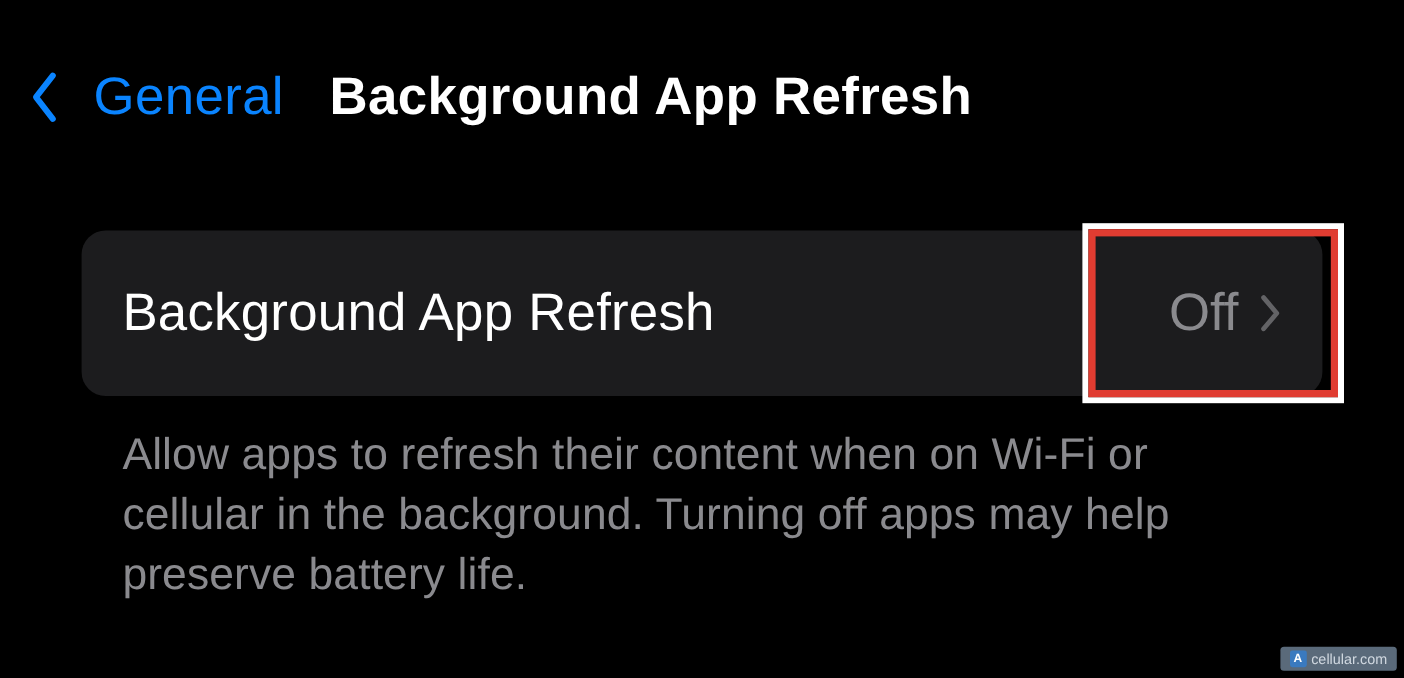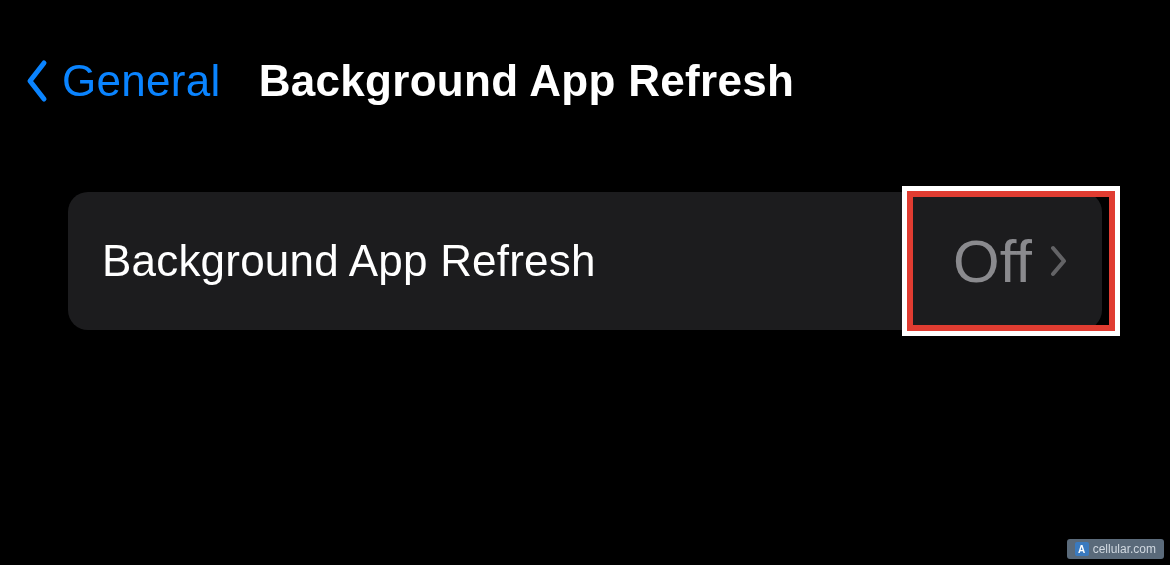--- a/index.html
+++ b/index.html
@@ -30,21 +30,21 @@
     }
     .back-chevron svg {
       width: 26px;
       height: 44px;
     }
     .back-label {
       color: #0a84ff;
       font-size: 44px;
       font-weight: 400;
       letter-spacing: 0.3px;
-      margin-left: 4px;
+      margin-left: 20px;
     }
     .page-title {
       color: #ffffff;
       font-size: 44px;
       font-weight: 600;
       letter-spacing: 0.3px;
       margin-left: 30px;
     }
     .content {
       padding: 86px 68px 0 68px;
@@ -65,21 +65,21 @@
       font-weight: 400;
       letter-spacing: 0.2px;
     }
     .row-right {
       display: flex;
       align-items: center;
       gap: 18px;
     }
     .row-value {
       color: #8a8a8e;
-      font-size: 60px;
+      font-size: 44px;
       font-weight: 400;
     }
     .disclosure-chevron {
       width: 18px;
       height: 32px;
       display: flex;
       align-items: center;
       justify-content: center;
     }
     .disclosure-chevron svg {
@@ -154,18 +154,19 @@
       <div class="disclosure-chevron">
         <svg viewBox="0 0 18 32" fill="none">
           <path d="M3 3 L14 16 L3 29" stroke="#636366" stroke-width="4" stroke-linecap="round" stroke-linejoin="round"></path>
         </svg>
       </div>
     </div>
     <div class="highlight-box" style="top:-6px; right:-18px; width:218px; height:150px;">
       <div class="highlight-box-inner"></div>
     </div>
   </div>
+  <div class="footer-text">Allow apps to refresh their content when on Wi-Fi or cellular in the background. Turning off apps may help preserve battery life.</div>
 </div>
 
 <div class="watermark">
   <div class="watermark-icon">A</div>
   <span>cellular.com</span>
 </div>
 
 </body></html>

